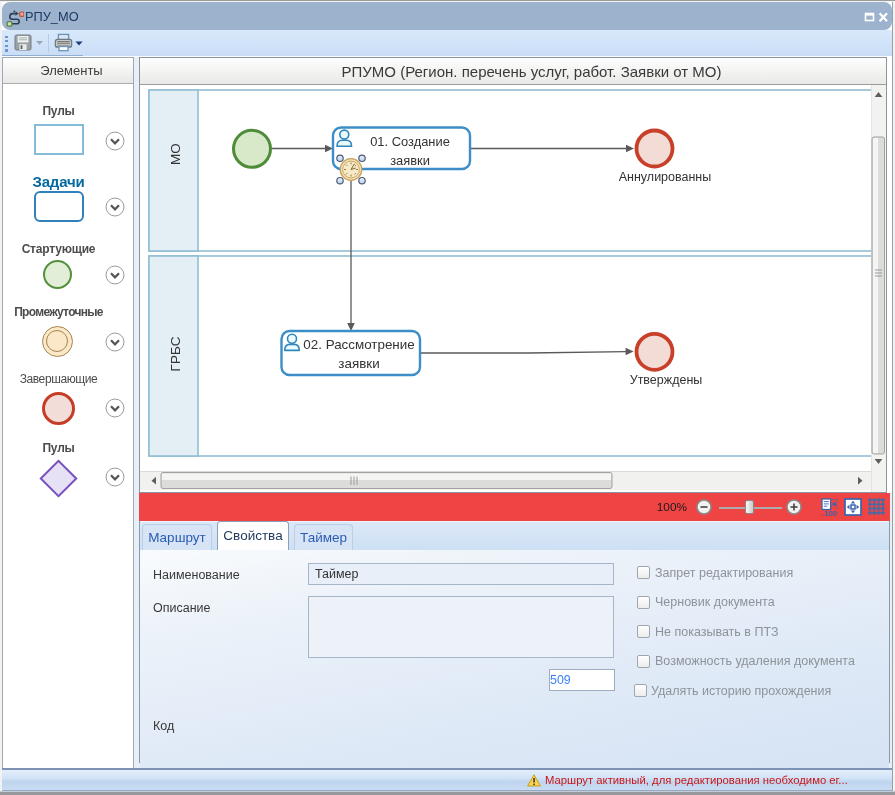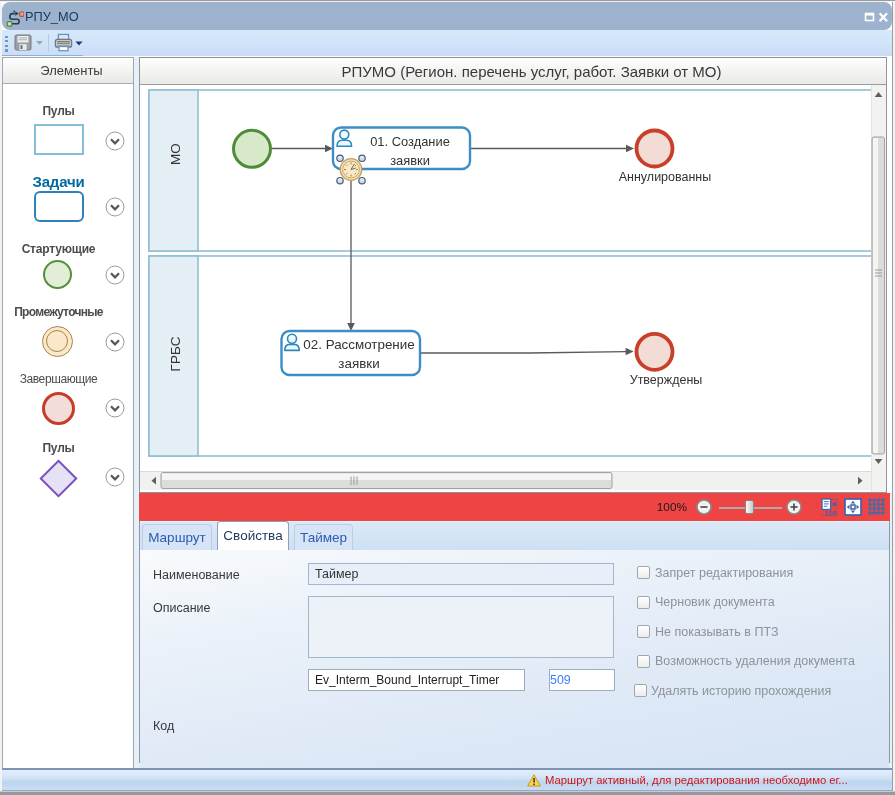--- a/index.html
+++ b/index.html
@@ -251,21 +251,20 @@
   <div class="abs" style="left:0;top:0;width:749px;height:29px;background:linear-gradient(#dce8f7,#cde0f4);border-top:1px solid #eef4fb;"></div>
   <div class="abs" style="left:2px;top:3px;width:70px;height:26px;background:#d6e4f5;border:1px solid #bacee9;border-bottom:none;border-radius:4px 4px 0 0;text-align:center;line-height:25px;font-size:13.5px;color:#2a5cb3;">Маршрут</div>
   <div class="abs" style="left:77px;top:0;width:72px;height:29px;background:#ffffff;border:1px solid #8d9fb6;border-bottom:none;border-radius:3.5px 3.5px 0 0;text-align:center;line-height:28px;font-size:13.5px;color:#223c5f;">Свойства</div>
   <div class="abs" style="left:154px;top:3px;width:59px;height:26px;background:#d6e4f5;border:1px solid #bacee9;border-bottom:none;border-radius:4px 4px 0 0;text-align:center;line-height:25px;font-size:13.5px;color:#2a5cb3;">Таймер</div>
   <div class="abs" style="left:0;top:29px;width:749px;height:219px;background:linear-gradient(170deg,#f9fbfd 0%,#ecf2f9 25%,#e0eaf7 60%,#d5e3f4 100%);">
     <div class="abs" style="left:13px;top:18px;font-size:12.5px;color:#383838;">Наименование</div>
     <div class="abs" style="left:168px;top:13px;width:306px;height:22px;background:#e9eff8;border:1px solid #a5b6ca;line-height:20px;padding-left:6px;font-size:12.5px;color:#333;">Таймер</div>
     <div class="abs" style="left:13px;top:51px;font-size:12.5px;color:#383838;">Описание</div>
     <div class="abs" style="left:168px;top:46px;width:306px;height:62px;background:#edf2f9;border:1px solid #a5b6ca;"></div>
     <div class="abs" style="left:13px;top:124px;font-size:12.5px;color:#383838;margin-top:45px;">Код</div>
-    <div class="abs" style="left:168px;top:119px;width:217px;height:22px;background:#ffffff;border:1px solid #9caebf;line-height:20px;padding-left:6px;font-size:12px;color:#222;">Ev_Interm_Bound_Interrupt_Timer</div>
     <div class="abs" style="left:409px;top:119px;width:66px;height:22px;background:#ffffff;border:1px solid #9caebf;line-height:20px;padding-right:6px;font-size:12.4px;color:#3b82f6;text-align:left;">509</div>
     <div class="abs" style="left:497px;top:16px;width:13px;height:13px;border:1px solid #9fa6ad;border-radius:2px;background:linear-gradient(#fff,#ececec);"></div>
     <div class="abs" style="left:515px;top:15.5px;font-size:12.5px;color:#8e9399;">Запрет редактирования</div>
     <div class="abs" style="left:497px;top:45.5px;width:13px;height:13px;border:1px solid #9fa6ad;border-radius:2px;background:linear-gradient(#fff,#ececec);"></div>
     <div class="abs" style="left:515px;top:45px;font-size:12.5px;color:#8e9399;">Черновик документа</div>
     <div class="abs" style="left:497px;top:75px;width:13px;height:13px;border:1px solid #9fa6ad;border-radius:2px;background:linear-gradient(#fff,#ececec);"></div>
     <div class="abs" style="left:515px;top:74.5px;font-size:12.5px;color:#8e9399;">Не показывать в ПТЗ</div>
     <div class="abs" style="left:497px;top:104.5px;width:13px;height:13px;border:1px solid #9fa6ad;border-radius:2px;background:linear-gradient(#fff,#ececec);"></div>
     <div class="abs" style="left:515px;top:104px;font-size:12.5px;color:#8e9399;">Возможность удаления документа</div>
     <div class="abs" style="left:494px;top:134px;width:13px;height:13px;border:1px solid #9fa6ad;border-radius:2px;background:linear-gradient(#fff,#ececec);"></div>

